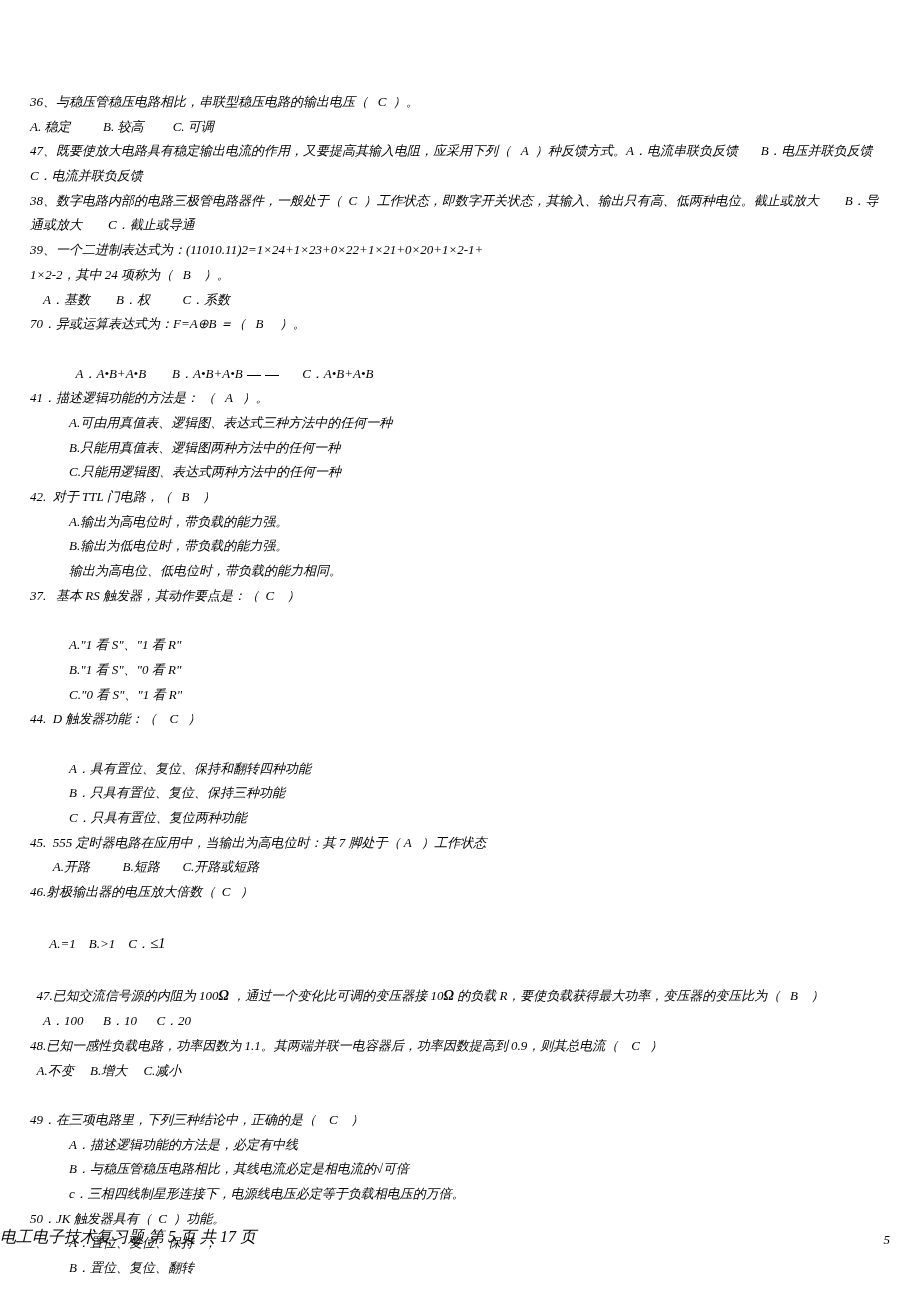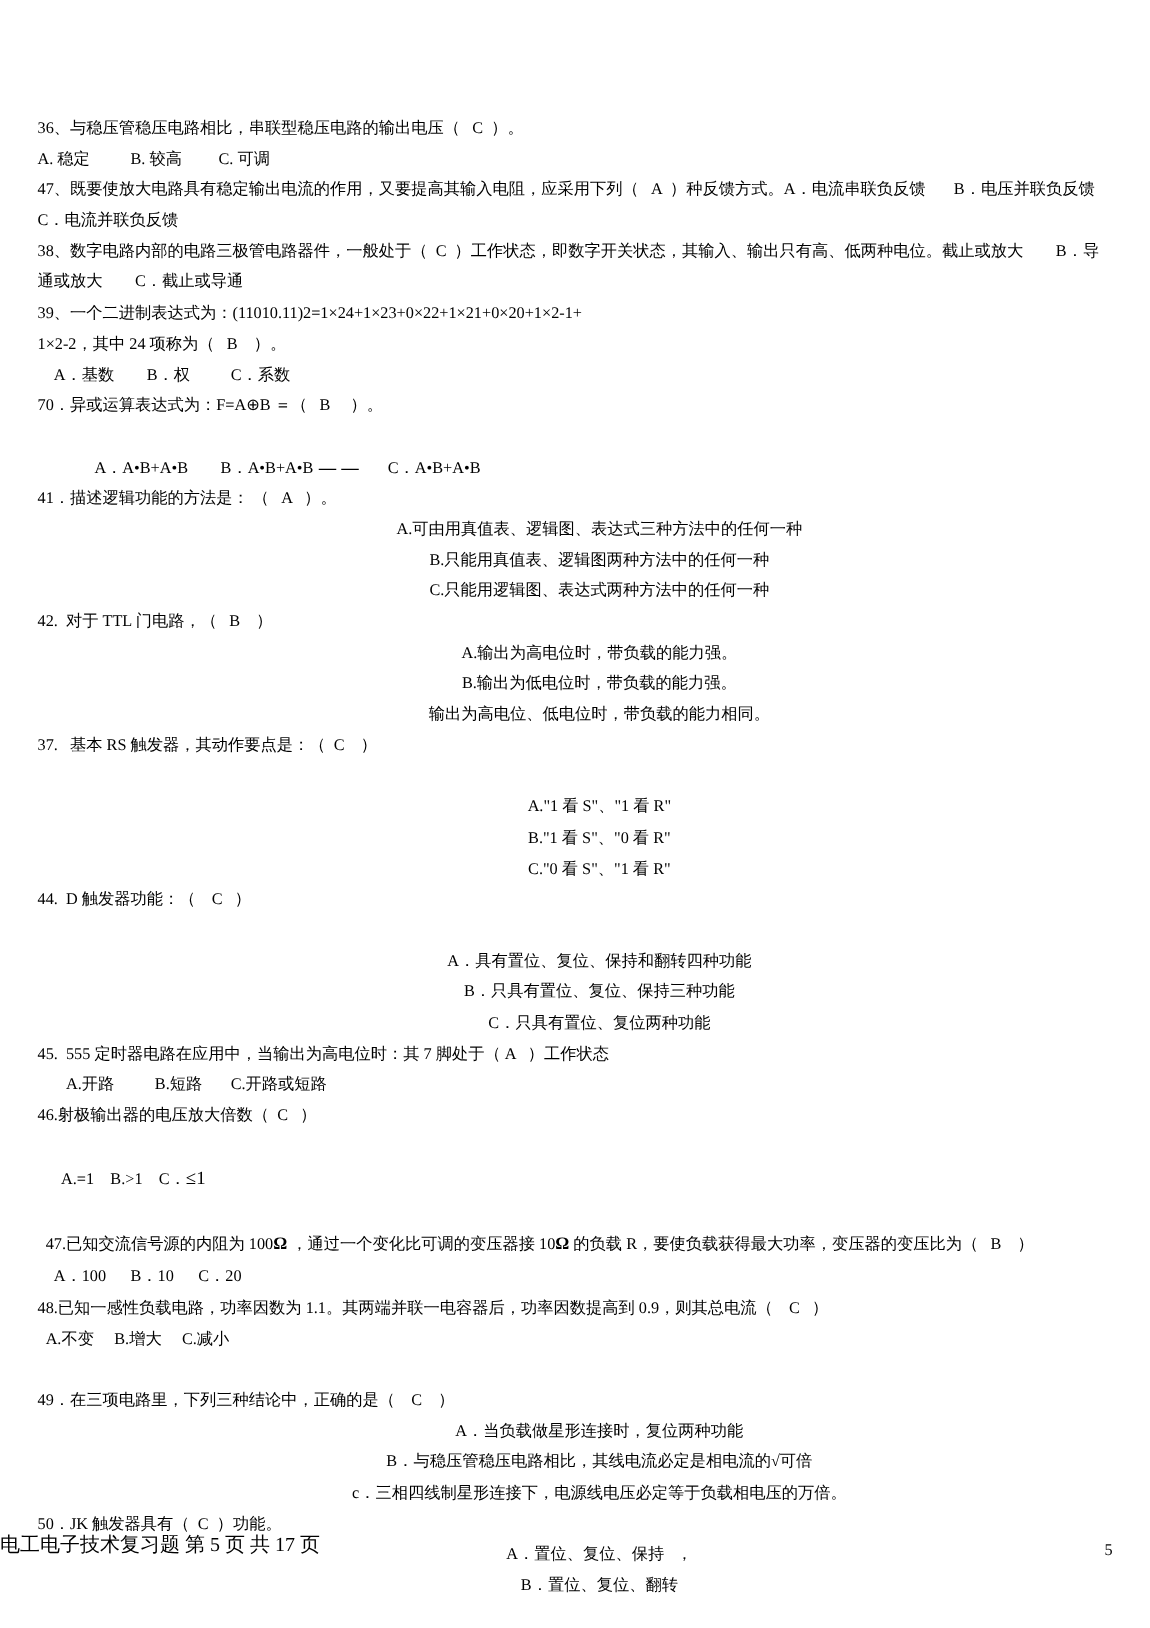--- a/index.html
+++ b/index.html
@@ -1,28 +1,28 @@
 <!DOCTYPE html>
 <html><head>
   <meta charset="utf-8">
   <style>
-    * { margin: 0; padding: 0; box-sizing: border-box; }
+    * { margin: 0; padding: 0; box-sizing: border-box; font-style: italic; }
     body {
       width: 920px;
       min-height: 1302px;
       background: #fff;
       font-family: "SimSun", "宋体", serif;
       font-size: 13px;
       line-height: 1.9;
       color: #000;
       padding: 90px 30px 30px 30px;
       position: relative;
     }
     .line { white-space: pre-wrap; word-break: break-all; }
-    .indent1 { padding-left: 3em; text-align: center; }
+    .indent1 { padding-left: 3em; }
     .footer {
       position: absolute;
       bottom: 58px;
       left: 0;
       width: 864px;
       text-align: left;
       font-size: 16px;
     }
     .page-num {
       position: absolute;
@@ -91,21 +91,21 @@
   <span>    A.=1    B.&gt;1    C．</span><span style="font-size:15px;">≤1</span>
 </div>
 <div class="line">
   <span>47.已知交流信号源的内阻为 100</span><span class="omega">Ω</span><span> ，通过一个变化比可调的变压器接 10</span><span class="omega">Ω</span><span> 的负载 R，要使负载获得最大功率，变压器的变压比为（   B    ）</span>
 </div>
 <div class="line">    A．100      B．10      C．20</div>
 <div class="line">48.已知一感性负载电路，功率因数为 1.1。其两端并联一电容器后，功率因数提高到 0.9，则其总电流（    C   ）</div>
 <div class="line">  A.不变     B.增大     C.减小</div>
 <div class="line">&nbsp;</div>
 <div class="line">49．在三项电路里，下列三种结论中，正确的是（    C    ）</div>
-<div class="line indent1">A．当负载做星形连接时，复位两种功能</div>
+<div class="line indent1">A．描述逻辑功能的方法是，必定有中线</div>
 <div class="line indent1">B．与稳压管稳压电路相比，其线电流必定是相电流的√可倍</div>
 <div class="line indent1">c．三相四线制星形连接下，电源线电压必定等于负载相电压的万倍。</div>
 <div class="line">50．JK 触发器具有（  C  ）功能。</div>
 <div class="line indent1">A．置位、复位、保持   ，</div>
 <div class="line indent1">B．置位、复位、翻转</div>
 
 <div class="footer">电工电子技术复习题  第 5 页   共 17 页</div>
 <div class="page-num">5</div>
 
 </body></html>

